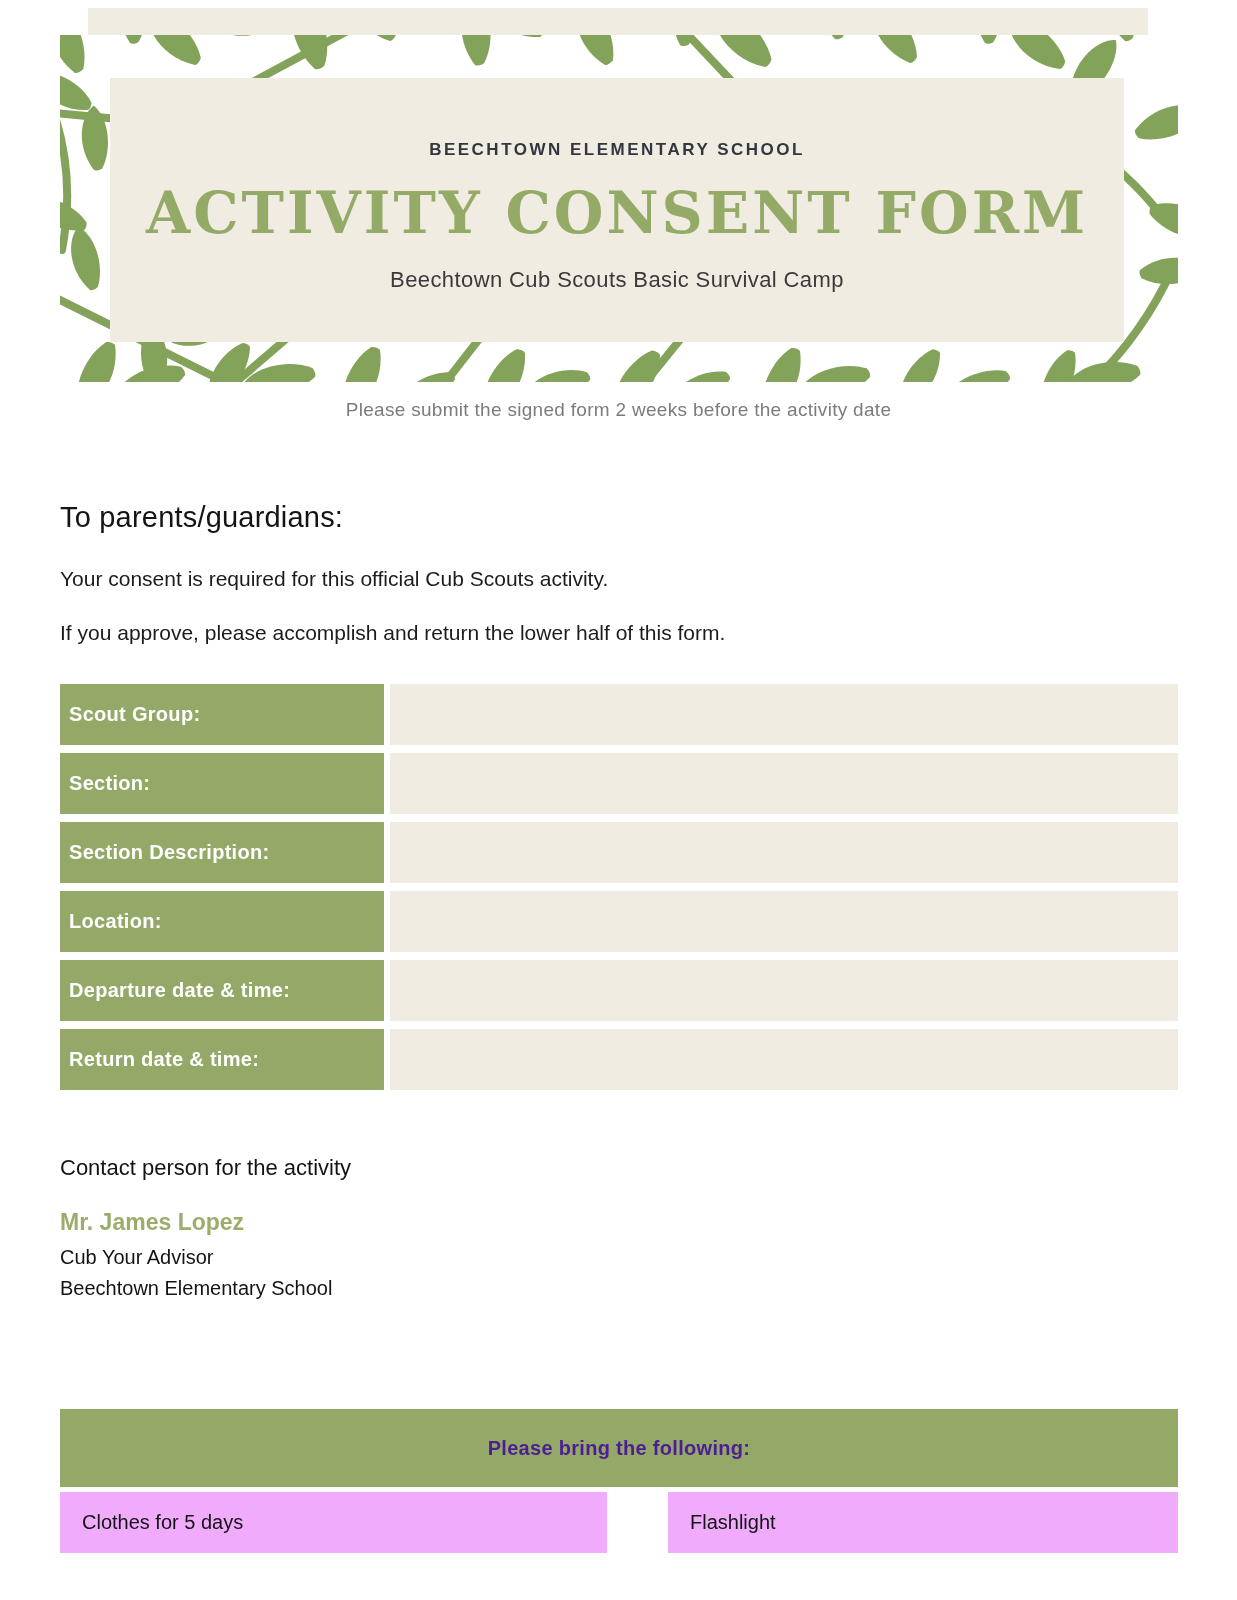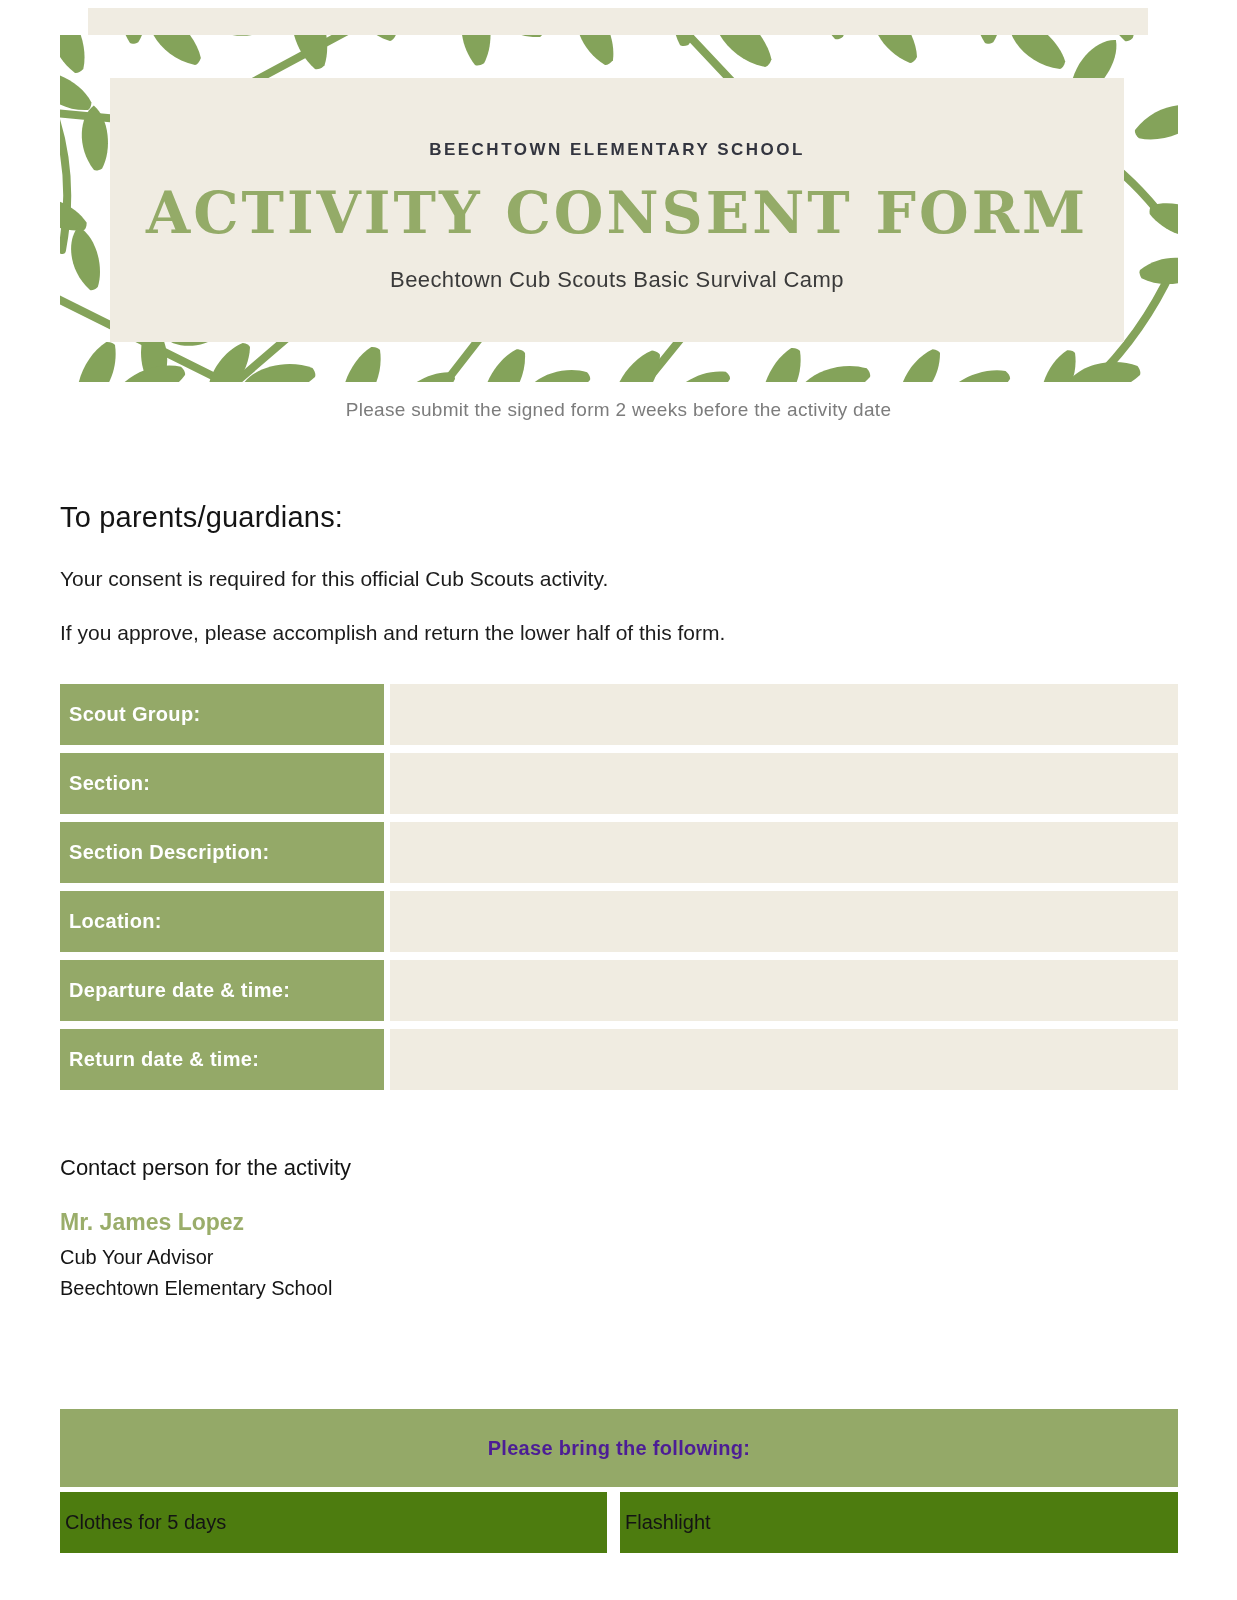--- a/index.html
+++ b/index.html
@@ -33,24 +33,24 @@
 
   .contact-heading{left:60px;top:1155px;font-size:22px;color:#141414;}
   .contact-name{left:60px;top:1209px;font-size:23px;font-weight:700;color:#9aad6a;}
   .contact-role{left:60px;top:1246px;font-size:20px;color:#141414;}
   .contact-org{left:60px;top:1277px;font-size:20px;color:#141414;}
 
   .bring-banner{left:60px;top:1409px;width:1118px;height:78px;background:#94a968;
                 display:flex;align-items:center;justify-content:center;
                 color:#4c1d95;font-weight:700;font-size:20px;letter-spacing:.3px;}
   .bring-row{left:60px;top:1492px;width:1118px;height:61px;display:flex;gap:13px;}
-  .bring-cell{background:#4d7c0f;display:flex;align-items:center;padding-left:5px;
+  .bring-cell{background:#f0abfc;display:flex;align-items:center;padding-left:22px;
               box-sizing:border-box;font-size:20px;color:#141414;}
   .bring-cell.c1{width:547px;}
-  .bring-cell.c2{flex:1;}
+  .bring-cell.c2{flex:1;margin-left:48px;}
 </style>
 </head>
 <body>
 
 <div class="page">
 
   <div class="abs top-strip"></div>
 
   <div class="abs leaf-band">
     <svg width="1118" height="347" viewBox="0 0 1118 347" xmlns="http://www.w3.org/2000/svg">

